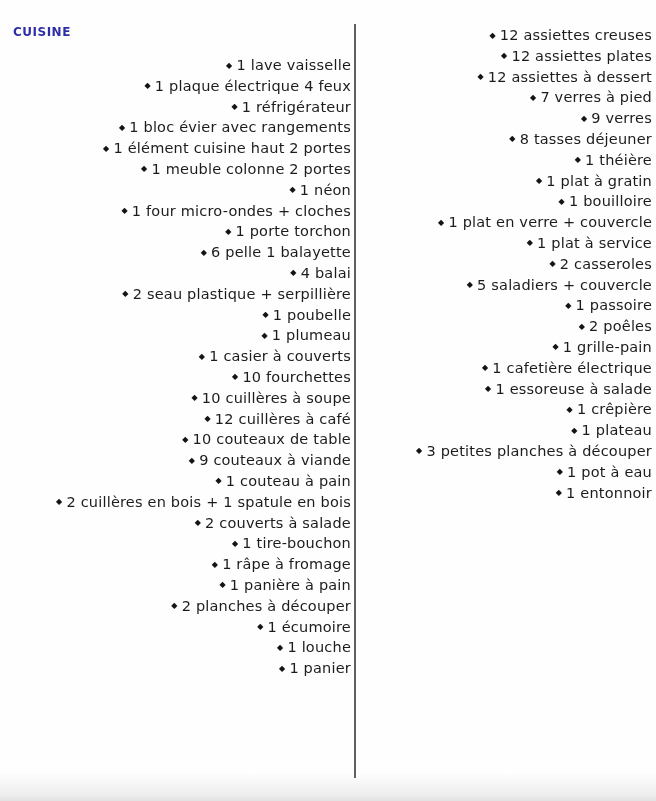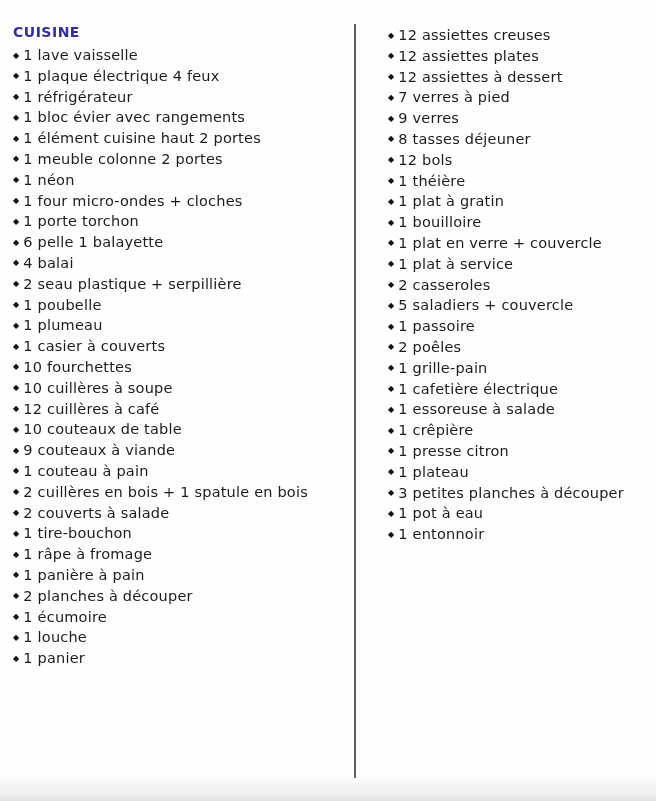--- a/index.html
+++ b/index.html
@@ -10,28 +10,28 @@
     background: #fefefe;
     font-family: "DejaVu Sans", sans-serif;
     color: #1c1c1c;
     overflow: hidden;
     margin: 0 auto;
   }
   .col { position: absolute; }
   .col-left  { left: 13px;  top: 22px; width: 338px; }
   .col-right { left: 388px; top: 25px; width: 264px; }
   .title {
-    font-size: 14px;
+    font-size: 12px;
     font-weight: bold;
     color: #2e2ea6;
-    margin: 0 0 2px 0;
+    margin: 0 0 12px 0;
     letter-spacing: 0.5px;
     line-height: 21px;
   }
-  .items { list-style: none; margin: 0; padding: 0; }
+  .items { list-style: none; margin: 0; padding: 0; text-align: right; }
   .item {
     height: 20.8px;
     line-height: 20.8px;
     font-size: 14.5px;
     white-space: nowrap;
     letter-spacing: 0.2px;
   }
   .bullet {
     display: inline-block;
     font-size: 8px;
@@ -210,23 +210,20 @@
         </li>
 
         <li class="item">
           <span class="bullet">◆</span><span>9 verres</span>
         </li>
 
         <li class="item">
           <span class="bullet">◆</span><span>8 tasses déjeuner</span>
         </li>
 
-        <li class="item">
-          <span class="bullet">◆</span><span>12 bols</span>
-        </li>
 
         <li class="item">
           <span class="bullet">◆</span><span>1 théière</span>
         </li>
 
         <li class="item">
           <span class="bullet">◆</span><span>1 plat à gratin</span>
         </li>
 
         <li class="item">
@@ -266,23 +263,20 @@
         </li>
 
         <li class="item">
           <span class="bullet">◆</span><span>1 essoreuse à salade</span>
         </li>
 
         <li class="item">
           <span class="bullet">◆</span><span>1 crêpière</span>
         </li>
 
-        <li class="item">
-          <span class="bullet">◆</span><span>1 presse citron</span>
-        </li>
 
 
         <li class="item">
           <span class="bullet">◆</span><span>1 plateau</span>
         </li>
 
         <li class="item">
           <span class="bullet">◆</span><span>3 petites planches à découper</span>
         </li>
 

